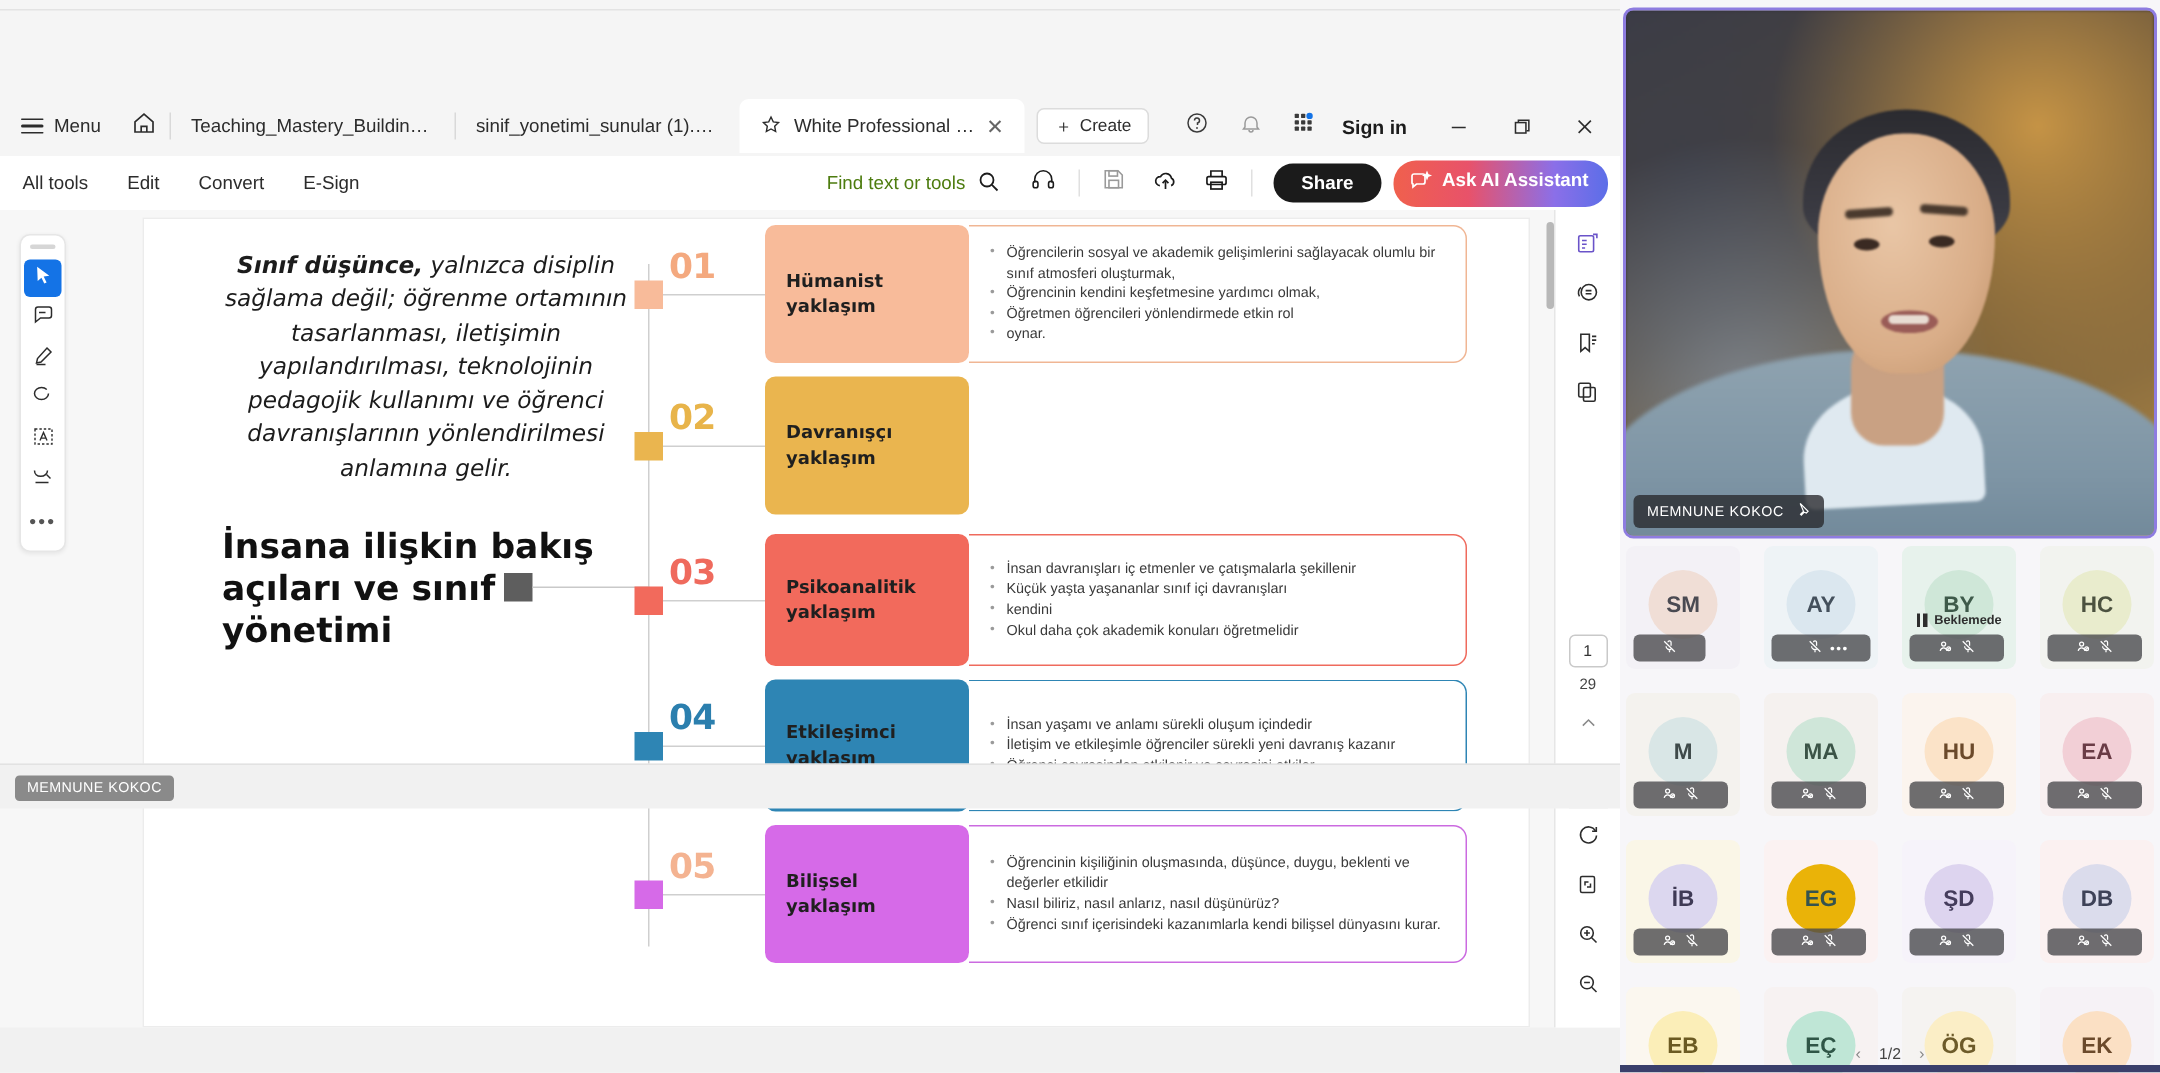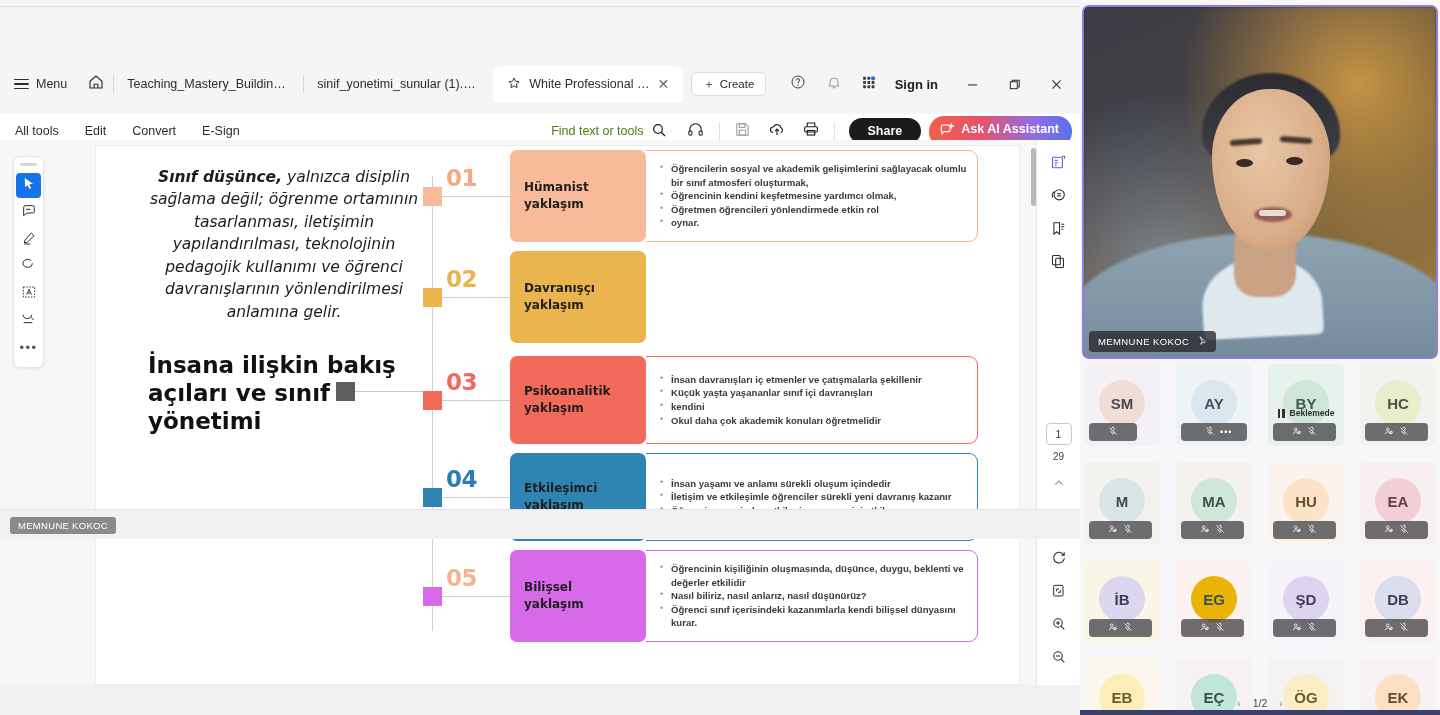--- a/index.html
+++ b/index.html
@@ -44,22 +44,22 @@
     height:24px; align-self:center; cursor:pointer;
   }
   .tabbar-right { margin-left:auto; display:flex; align-items:center; gap:2px; padding-right:4px; }
   .ic-btn { width:34px; height:36px; display:flex; align-items:center; justify-content:center; cursor:pointer; }
   .signin { font-size:13px; font-weight:bold; color:#1b1b1b; padding:0 12px 0 6px; cursor:pointer; }
   .win-btn { width:40px; height:36px; display:flex; align-items:center; justify-content:center; cursor:pointer; }
   .win-btn svg { display:block; }
 
   
   .toolsbar {
-    position:absolute; left:0; top:114px; width:1080px; height:38px;
-    background:#ffffff; display:flex; align-items:center; border-bottom:4px solid #4c1d95;
+    position:absolute; left:0; top:104px; width:1080px; height:38px;
+    background:#ffffff; display:flex; align-items:center; border-bottom:2px solid #4c1d95;
   }
   .tool-link { font-size:12.5px; color:#2c2c2c; padding:0 13px; cursor:pointer; }
   .tool-link:first-child { padding-left:15px; }
   .toolsbar-right { margin-left:auto; display:flex; align-items:center; gap:0px; padding-right:8px; }
   .find-box { display:flex; align-items:center; gap:7px; font-size:12.5px; color:#4d7c0f; padding:0 12px; cursor:pointer; }
   .vsep { width:1px; height:18px; background:#e0e0e0; margin:0 6px; }
   .share-btn {
     background:#1b1b1b; color:#fff; font-size:12.5px; font-weight:bold; border-radius:15px;
     padding:6px 19px; margin-left:8px; cursor:pointer;
   }
@@ -116,21 +116,21 @@
   .row-badge {
     width:136px; border-radius:7px; display:flex; align-items:center;
     padding:0 14px; font-size:12px; font-weight:bold; color:#1f1f1f; line-height:1.45;
     font-family:"DejaVu Sans", sans-serif; flex:none;
   }
   .row-body {
     flex:1; background:#fff; border:1px solid; border-left:none;
     border-radius:0 9px 9px 0; padding:8px 10px 8px 14px;
     display:flex; flex-direction:column; justify-content:center;
   }
-  .row-body ul { list-style:none;font-weight:bold; }
+  .row-body ul { list-style:none; }
   .row-body li { position:relative; padding-left:11px; font-size:9.6px; line-height:1.42; color:#3a3a3a; }
   .row-body li:before { content:"•"; position:absolute; left:0; top:-1px; color:#9a9a9a; font-size:9px; }
 
   
   .docscroll { position:absolute; right:44px; top:8px; width:5px; height:528px; }
   .docscroll .thumb { position:absolute; top:0; left:0; width:5px; height:58px; background:#b8b8b8; border-radius:3px; }
 
   
   .rightrail {
     position:absolute; right:0; top:140px; width:44px; height:545px;

